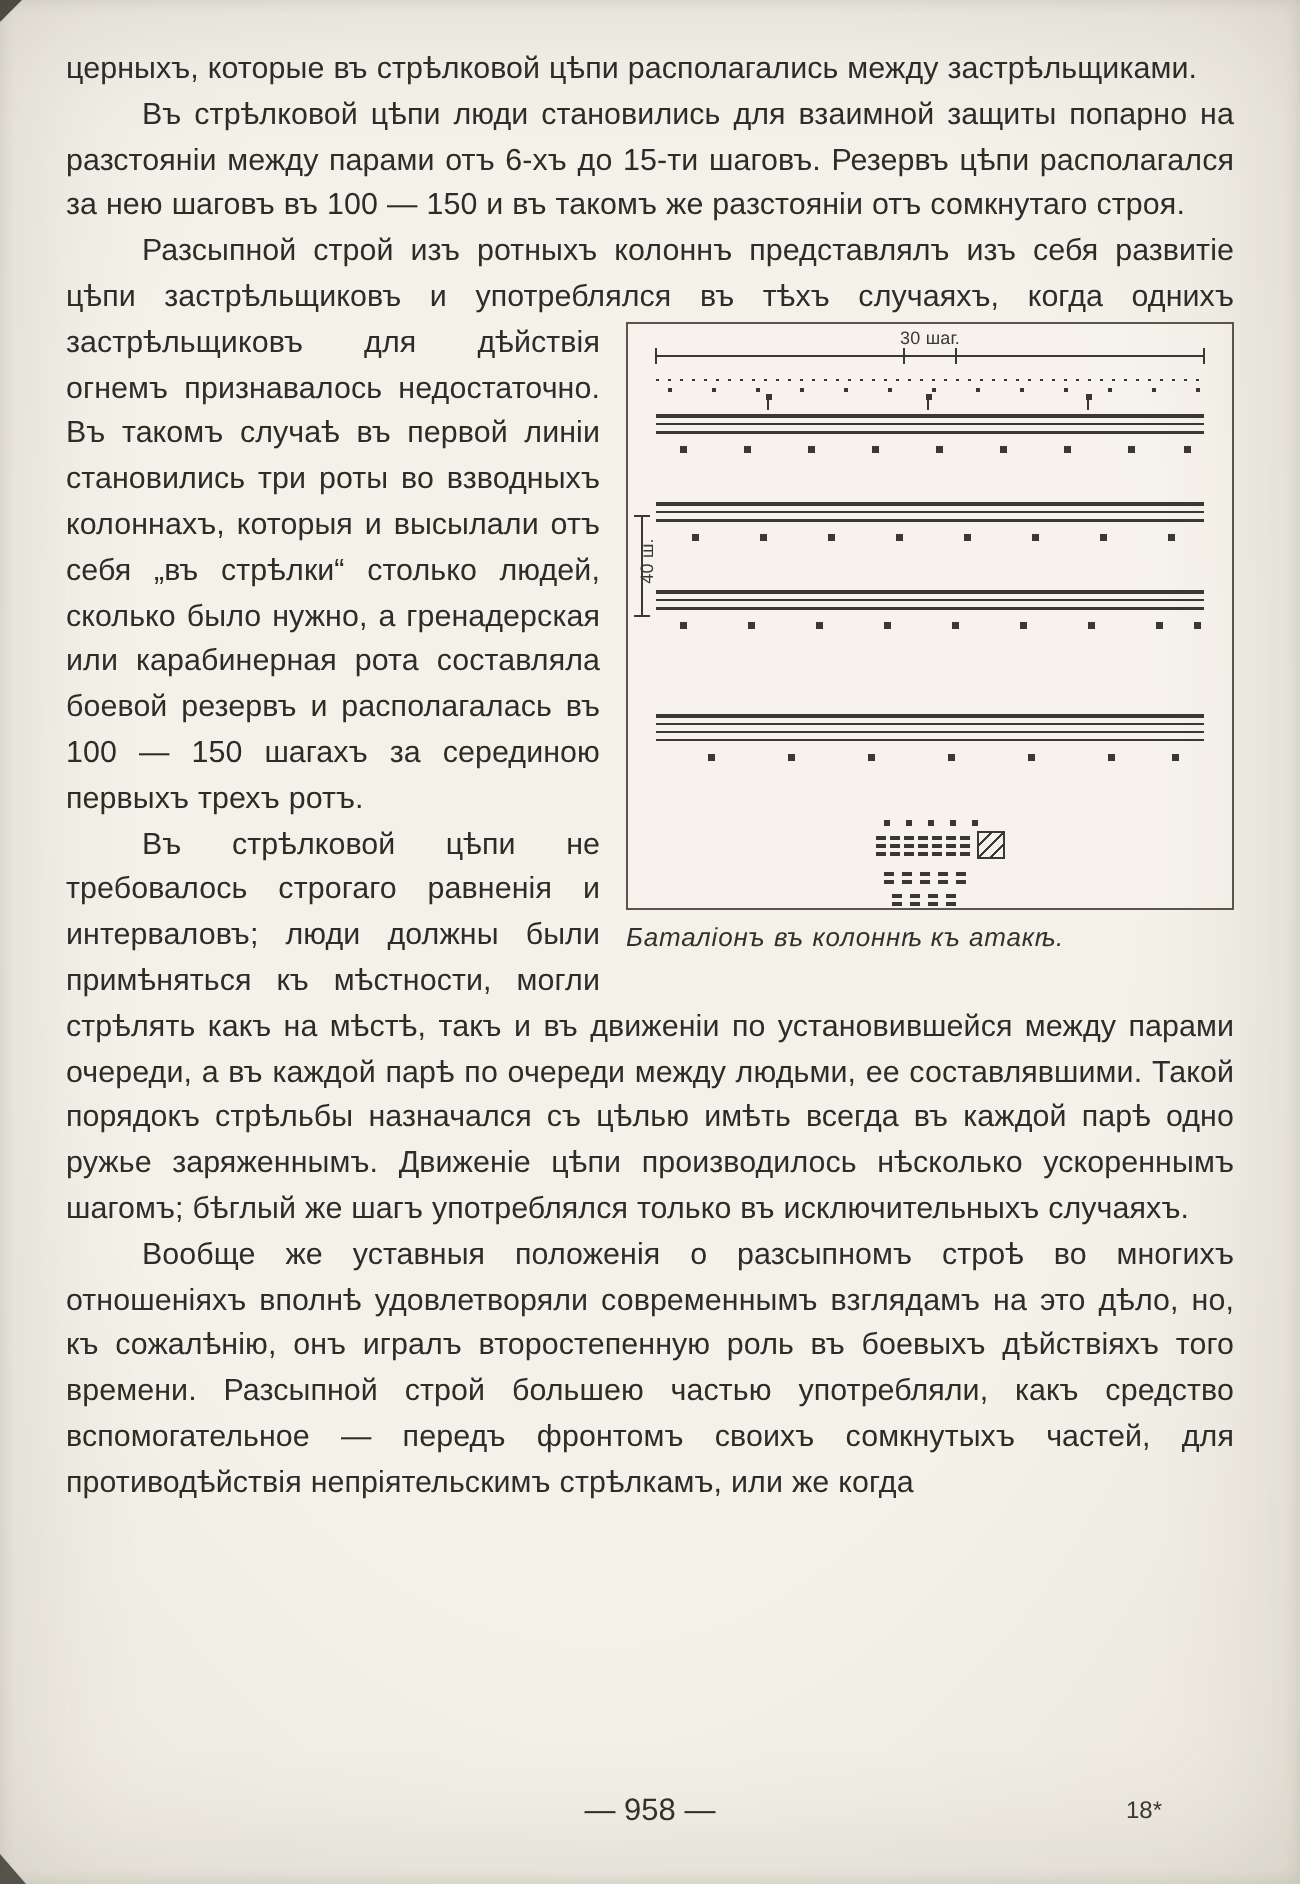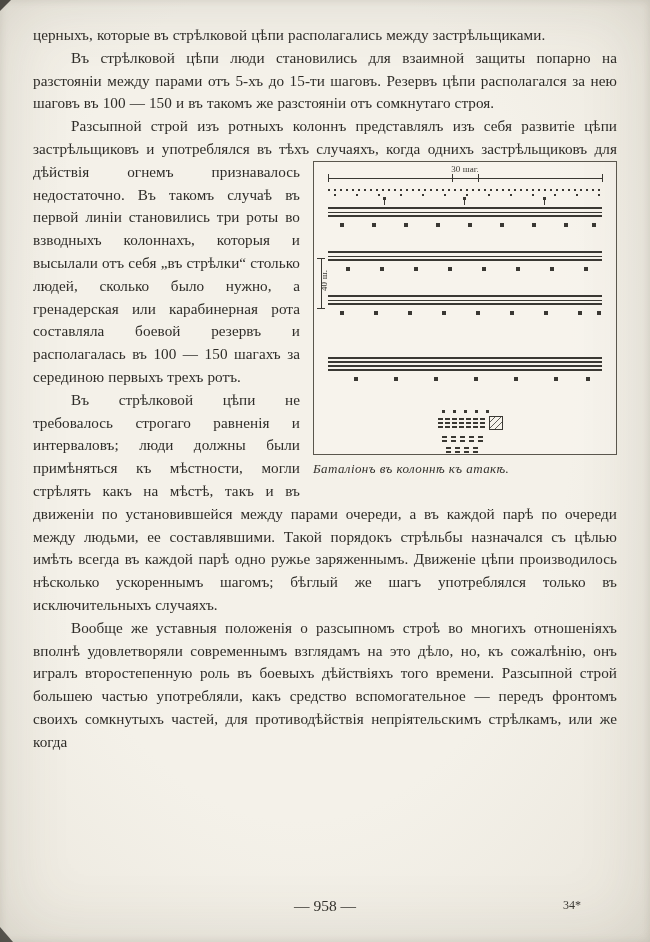--- a/index.html
+++ b/index.html
@@ -9,21 +9,21 @@
   }
   .page {
     position: relative;
     width: 650px;
     height: 942px;
     margin: 0;
     background: #f2efe7;
     background: radial-gradient(ellipse at 46% 42%, #f4f1e9 55%, #eae6dc 100%);
     box-shadow: inset 0 0 70px rgba(90,80,60,.16), inset 0 0 8px rgba(60,50,30,.12);
     color: #2e2c28;
-    font-family: Liberation Serif, serif;
+    font-family: Liberation Sans, sans-serif;
     overflow: hidden;
   }
   .content {
     position: absolute;
     left: 33px;
     right: 33px;
     top: 24px;
     height: 864px;
     overflow: hidden;
   }
@@ -120,21 +120,21 @@
 
 <div class="page">
 
   <div class="corner-mark top-left"></div>
   <div class="corner-mark bottom-left"></div>
 
   <div class="content">
 
     <p class="para">церныхъ, которые въ стрѣлковой цѣпи располагались между застрѣльщиками.</p>
 
-    <p class="para indent">Въ стрѣлковой цѣпи люди становились для взаимной защиты попарно на разстояніи между парами отъ 5-хъ до 15-ти шаговъ. Резервъ цѣпи располагался за нею шаговъ въ 100 — 150 и въ такомъ же разстояніи отъ сомкнутаго строя.</p>
+    <p class="para indent">Въ стрѣлковой цѣпи люди становились для взаимной защиты попарно на разстояніи между парами отъ 6-хъ до 15-ти шаговъ. Резервъ цѣпи располагался за нею шаговъ въ 100 — 150 и въ такомъ же разстояніи отъ сомкнутаго строя.</p>
 
     <p class="para indent">
       <span class="float-pusher"></span>
       <span class="figure-float">
         <span class="figure-box">
           <svg id="diagram-svg" width="302" height="292" viewBox="0 0 302 292" shape-rendering="crispEdges">
               <line x1="14" y1="16" x2="288" y2="16" stroke="#3a3833" stroke-width="1"></line>
               <line x1="14" y1="12" x2="14" y2="20" stroke="#3a3833" stroke-width="1"></line>
               <line x1="288" y1="12" x2="288" y2="20" stroke="#3a3833" stroke-width="1"></line>
               <line x1="138" y1="12" x2="138" y2="20" stroke="#3a3833" stroke-width="1"></line>
@@ -266,16 +266,16 @@
     </p>
 
     <p class="para indent">Въ стрѣлковой цѣпи не требовалось строгаго равненія и интерваловъ; люди должны были примѣняться къ мѣстности, могли стрѣлять какъ на мѣстѣ, такъ и въ движеніи по установившейся между парами очереди, а въ каждой парѣ по очереди между людьми, ее составлявшими. Такой порядокъ стрѣльбы назначался съ цѣлью имѣть всегда въ каждой парѣ одно ружье заряженнымъ. Движеніе цѣпи производилось нѣсколько ускореннымъ шагомъ; бѣглый же шагъ употреблялся только въ исключительныхъ случаяхъ.</p>
 
     <p class="para indent">Вообще же уставныя положенія о разсыпномъ строѣ во многихъ отношеніяхъ вполнѣ удовлетворяли современнымъ взглядамъ на это дѣло, но, къ сожалѣнію, онъ игралъ второстепенную роль въ боевыхъ дѣйствіяхъ того времени. Разсыпной строй большею частью употребляли, какъ средство вспомогательное — передъ фронтомъ своихъ сомкнутыхъ частей, для противодѣйствія непріятельскимъ стрѣлкамъ, или же когда</p>
 
   </div>
 
   <div class="footer">
     <span class="page-number">— 958 —</span>
-    <span class="signature">34*</span>
+    <span class="signature">18*</span>
   </div>
 
 </div>
 
 </body></html>

